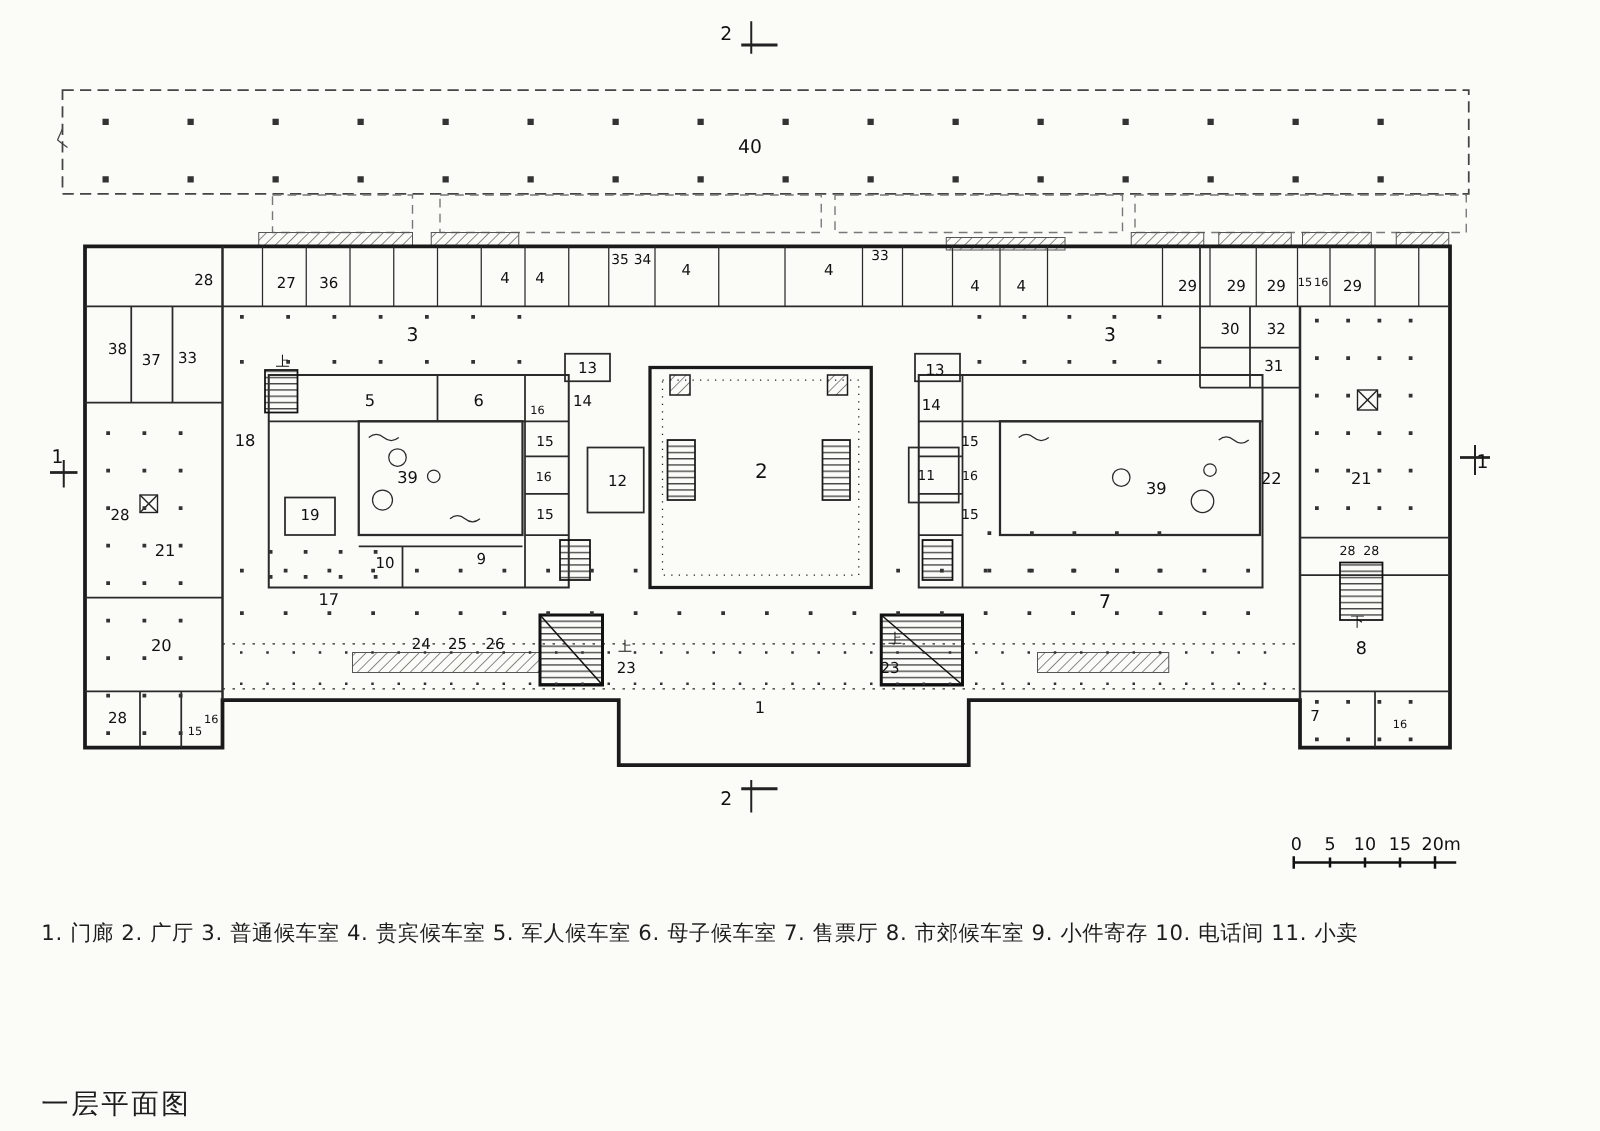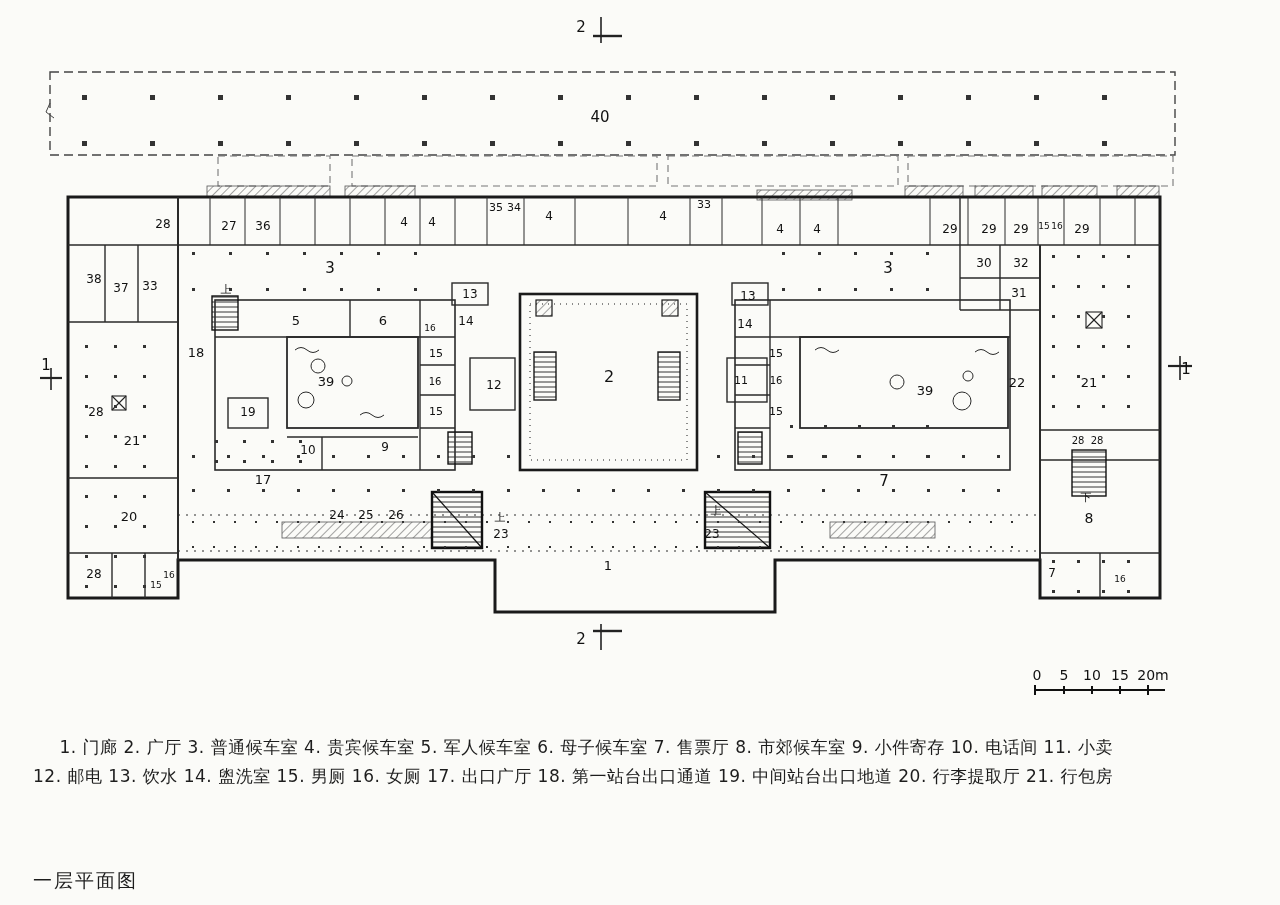--- a/index.html
+++ b/index.html
@@ -1,21 +1,21 @@
 <!DOCTYPE html>
 <html><head>
 <meta charset="utf-8">
 <style>
   html,body{margin:0;padding:0;background:#fbfbf8;}
   #page{position:relative;width:1280px;height:905px;background:#fbfbf8;overflow:hidden;
         font-family:"DejaVu Sans","Liberation Sans",sans-serif;color:#1d1d1d;}
   #plan-svg{position:absolute;top:0;left:0;}
   .legend{position:absolute;left:33px;top:733px;font-size:17px;line-height:29px;
-          letter-spacing:.5px;white-space:nowrap;text-align:right;}
-  .caption{position:absolute;left:33px;top:868px;font-size:19px;letter-spacing:2px;}
+          letter-spacing:.5px;white-space:nowrap;}
+  .caption{position:absolute;left:33px;top:868px;font-size:22px;letter-spacing:2px;}
   .plan-num{fill:#111;font-family:"DejaVu Sans","Liberation Sans",sans-serif;}
   text{fill:#111;}
 </style>
 </head>
 <body>
 
 <div id="page">
 
 <svg id="plan-svg" width="1280" height="710" viewBox="0 0 1280 710">
   <defs>
@@ -544,18 +544,17 @@
         <text x="94" y="578" font-size="12" text-anchor="middle" class="plan-num">28</text>
         <text x="156" y="588" font-size="9" text-anchor="middle" class="plan-num">15</text>
         <text x="169" y="578" font-size="9" text-anchor="middle" class="plan-num">16</text>
         <text x="1052" y="577" font-size="12" text-anchor="middle" class="plan-num">7</text>
         <text x="1120" y="582" font-size="9" text-anchor="middle" class="plan-num">16</text>
       </g>
 </svg>
 
 <div class="legend">
   <div>1. 门廊  2. 广厅  3. 普通候车室  4. 贵宾候车室  5. 军人候车室  6. 母子候车室  7. 售票厅  8. 市郊候车室  9. 小件寄存  10. 电话间  11. 小卖</div>
-  <div>12. 邮电  13. 饮水  14. 盥洗室  15. 男厕  16. 女厕  17. 出口广厅  18. 第一站台出口通道  19. 中间站台出口地道  20. 行李提取厅  21. 行包房</div>
 </div>
 
 <div class="caption">一层平面图</div>
 
 </div>
 
 </body></html>

